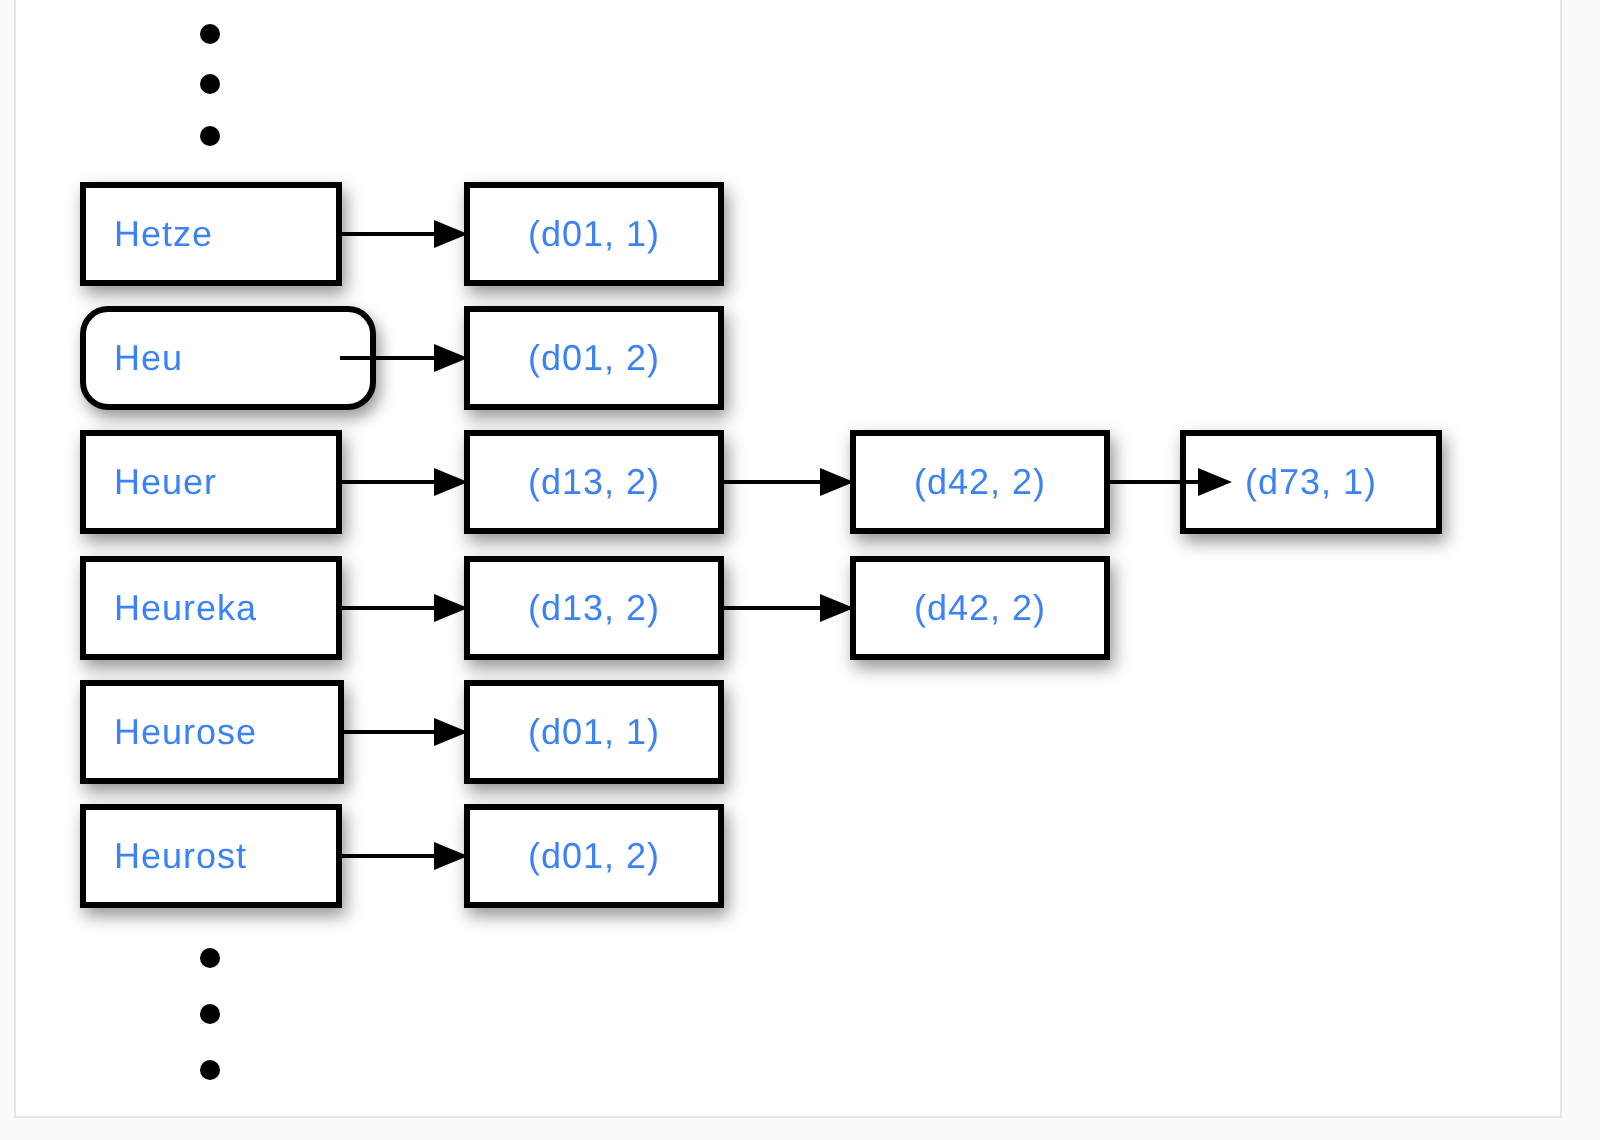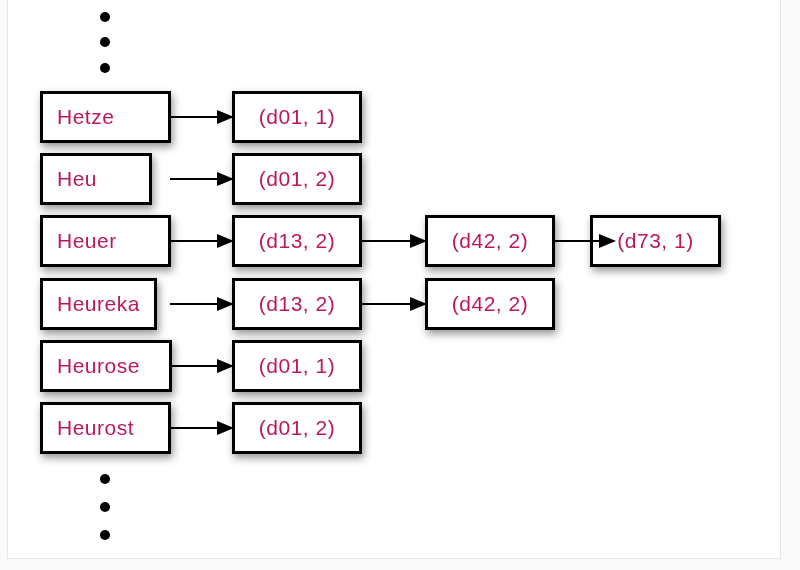--- a/index.html
+++ b/index.html
@@ -28,22 +28,22 @@
   }
   .box {
     position: absolute;
     box-sizing: border-box;
     height: 52px;
     background: #ffffff;
     border: 3px solid #000000;
     box-shadow: 2px 4px 8px rgba(0,0,0,0.42);
     display: flex;
     align-items: center;
-    font-size: 21px;
-    color: #be185d;
+    font-size: 18px;
+    color: #3b82f6;
     letter-spacing: 0.5px;
     white-space: nowrap;
   }
   .box.term {
     justify-content: flex-start;
     padding-left: 14px;
   }
   .box.posting {
     justify-content: center;
     text-align: center;
@@ -78,35 +78,35 @@
       <div class="dot" style="left: 100px; top: 12px;"></div>
       <div class="dot" style="left: 100px; top: 37px;"></div>
       <div class="dot" style="left: 100px; top: 63px;"></div>
       <div class="dot" style="left: 100px; top: 474px;"></div>
       <div class="dot" style="left: 100px; top: 502px;"></div>
       <div class="dot" style="left: 100px; top: 530px;"></div>
       <div class="box term" style="left: 40px; top: 91px; width: 131px;">Hetze</div>
       <div class="box posting" style="left: 232px; top: 91px; width: 130px;">(d01, 1)</div>
       <div class="arrow-line" style="left: 170px; top: 115.75px; width: 49px;"></div>
       <div class="arrow-head" style="left: 217px; top: 110px;"></div>
-      <div class="box term" style="left: 40px; top: 153px; width: 112px;">Heu</div>
+      <div class="box term" style="left: 40px; top: 153px; width: 148px; border-radius: 14px;">Heu</div>
       <div class="box posting" style="left: 232px; top: 153px; width: 130px;">(d01, 2)</div>
       <div class="arrow-line" style="left: 170px; top: 177.75px; width: 49px;"></div>
       <div class="arrow-head" style="left: 217px; top: 172px;"></div>
       <div class="box term" style="left: 40px; top: 215px; width: 131px; text-align: center;">Heuer</div>
       <div class="box posting" style="left: 232px; top: 215px; width: 130px;">(d13, 2)</div>
       <div class="box posting" style="left: 425px; top: 215px; width: 130px;">(d42, 2)</div>
       <div class="box posting" style="left: 590px; top: 215px; width: 131px;">(d73, 1)</div>
       <div class="arrow-line" style="left: 170px; top: 239.75px; width: 49px;"></div>
       <div class="arrow-head" style="left: 217px; top: 234px;"></div>
       <div class="arrow-line" style="left: 361px; top: 239.75px; width: 51px;"></div>
       <div class="arrow-head" style="left: 410px; top: 234px;"></div>
       <div class="arrow-line" style="left: 554px; top: 239.75px; width: 47px;"></div>
       <div class="arrow-head" style="left: 599px; top: 234px;"></div>
-      <div class="box term" style="left: 40px; top: 278px; width: 117px;">Heureka</div>
+      <div class="box term" style="left: 40px; top: 278px; width: 131px;">Heureka</div>
       <div class="box posting" style="left: 232px; top: 278px; width: 130px;">(d13, 2)</div>
       <div class="box posting" style="left: 425px; top: 278px; width: 130px;">(d42, 2)</div>
       <div class="arrow-line" style="left: 170px; top: 302.75px; width: 49px;"></div>
       <div class="arrow-head" style="left: 217px; top: 297px;"></div>
       <div class="arrow-line" style="left: 361px; top: 302.75px; width: 51px;"></div>
       <div class="arrow-head" style="left: 410px; top: 297px;"></div>
       <div class="box term" style="left: 40px; top: 340px; width: 132px;">Heurose</div>
       <div class="box posting" style="left: 232px; top: 340px; width: 130px;">(d01, 1)</div>
       <div class="arrow-line" style="left: 170px; top: 364.75px; width: 49px;"></div>
       <div class="arrow-head" style="left: 217px; top: 359px;"></div>

